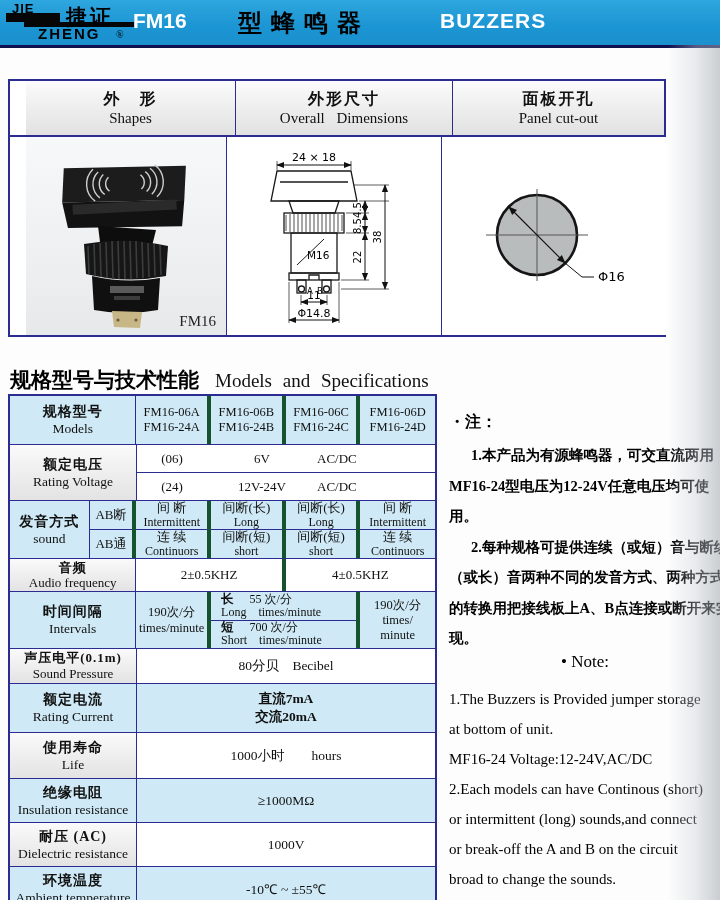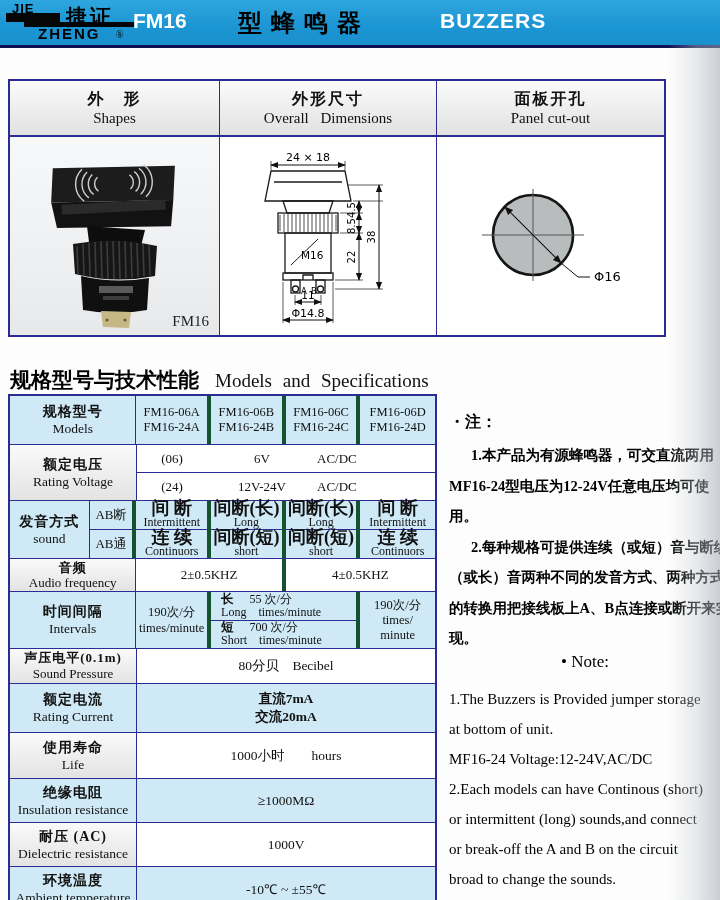--- a/index.html
+++ b/index.html
@@ -31,21 +31,21 @@
   .ovr-head{display:flex;height:54px;border-bottom:2px solid #2b2b92;}
   .ovr-hcell{box-sizing:border-box;border-right:1px solid #2b2b92;display:flex;flex-direction:column;
              align-items:center;justify-content:center;background:linear-gradient(180deg,#fbfbfb,#e1e1e1);}
   .ovr-hcell:last-child{border-right:none;}
   .ovr-hcell .cn{font-size:16px;font-weight:bold;letter-spacing:2px;}
   .ovr-hcell .en{font-size:15px;}
   .ovr-body{display:flex;flex:1;}
   .ovr-bcell{box-sizing:border-box;border-right:1px solid #2b2b92;position:relative;
              display:flex;align-items:center;justify-content:center;background:#fff;}
   .ovr-bcell:last-child{border-right:none;}
-  .c1{width:210px;} .c2{width:217px;} .c3{flex:1;}
+  .c1{width:210px;margin-left:16px;} .c2{width:217px;} .c3{flex:1;}
   .photo-bg{background:linear-gradient(180deg,#f7f8f9 0%,#eceef0 70%,#e6e8ea 100%);}
   .photo-cap{position:absolute;right:10px;bottom:5px;font-size:15px;color:#222;}
   .ws{word-spacing:8px;}
   
   .sect{position:absolute;left:10px;top:366px;}
   .sect .cn{font-family:"Liberation Sans",sans-serif;font-weight:bold;font-size:21px;color:#000;}
   .sect .en{font-size:19px;margin-left:16px;word-spacing:6px;}
   
   .spec{position:absolute;left:8px;top:394px;width:429px;height:512px;border:2px solid #2b2b92;
         box-sizing:border-box;background:#fff;overflow:hidden;font-size:13px;}
@@ -61,21 +61,21 @@
   .bline{border-bottom:1px solid #2b2b92;box-sizing:border-box;}
   .ctr{display:flex;flex-direction:column;align-items:center;justify-content:center;text-align:center;}
   .vflex{flex:1;display:flex;flex-direction:column;}
   .vsub{flex:1;display:flex;align-items:center;}
   .vcode{width:70px;text-align:center;}
   .vval{width:110px;text-align:center;}
   .vtype{flex:1;text-align:left;}
   .abc{flex:1;display:flex;align-items:center;justify-content:center;font-size:13px;}
   .scol{display:flex;flex-direction:column;}
   .scell{flex:1;display:flex;flex-direction:column;align-items:center;justify-content:center;line-height:14px;}
-  .scell .cn{font-weight:bold;font-size:18px;}
+  .scell .cn{font-weight:normal;font-size:13px;}
   .scell .en{font-size:12px;}
   .imid{display:flex;flex-direction:column;}
   .isub{flex:1;display:flex;flex-direction:column;justify-content:center;padding-left:10px;line-height:13px;font-size:12px;}
   .il1 .cnl{font-weight:bold;margin-right:16px;font-size:12.5px;}
   .il2 .enl{margin-right:12px;}
   .small-lines{line-height:15px;font-size:12.5px;}
   .valcell{flex:1;display:flex;flex-direction:column;align-items:center;justify-content:center;text-align:center;font-size:13.5px;}
   .boldcn{font-weight:bold;}
   
   .notes-cn{position:absolute;left:449px;top:412px;width:268px;color:#000;}

